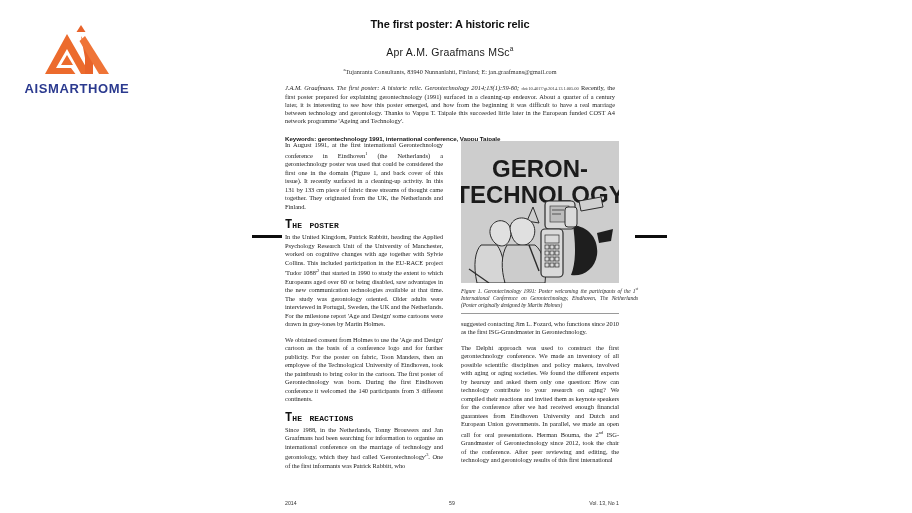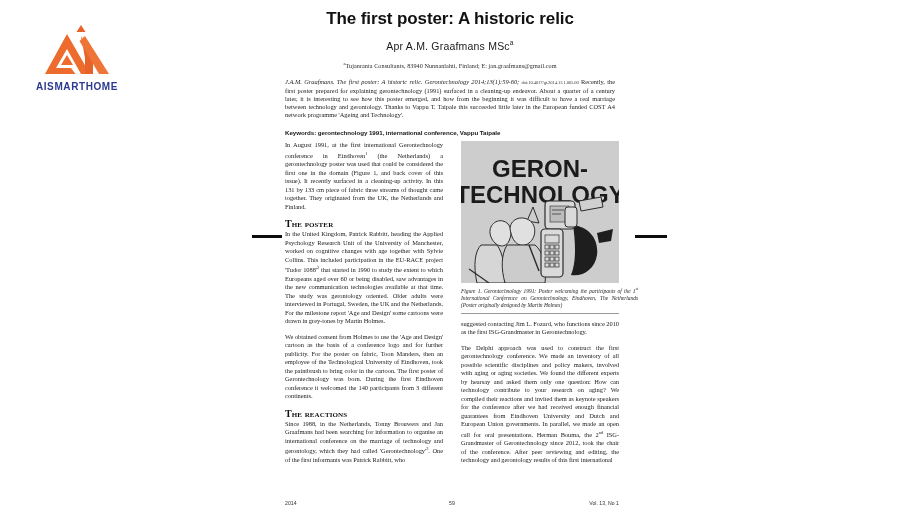--- a/index.html
+++ b/index.html
@@ -32,21 +32,21 @@
   #brand-mark {
     width: 74px;
     height: 56px;
     margin: 0 auto;
     display: block;
   }
   #brand-name {
     margin-top: 3px;
     font-family: "Liberation Sans", sans-serif;
     font-weight: bold;
-    font-size: 10px;
+    font-size: 13px;
     letter-spacing: 0.6px;
     color: #2b3a8f;
   }
 
   
   #paper {
     position: absolute;
     left: 255px;
     top: 0px;
     width: 390px;
@@ -62,24 +62,24 @@
     top: 235px;
   }
   #crop-left  { left: -3px; }
   #crop-right { left: 380px; width: 32px; }
 
   
   #art-title {
     text-align: center;
     font-family: "Liberation Sans", sans-serif;
     font-weight: bold;
-    font-size: 17px;
+    font-size: 11px;
     color: #111;
-    margin: 12px;
-    padding-top: 0px;
+    margin: 0;
+    padding-top: 18px;
     line-height: 13px;
     letter-spacing: -0.1px;
   }
   #art-author {
     text-align: center;
     font-family: "Liberation Sans", sans-serif;
     font-size: 10.5px;
     color: #1a1a1a;
     margin-top: 14px;
     letter-spacing: 0.2px;
@@ -135,24 +135,24 @@
     line-height: 8.5px;
     text-align: justify;
     color: #1c1c1c;
     margin: 0 0 7px 0;
     letter-spacing: -0.05px;
   }
   .para.tight { margin-bottom: 0; }
   .para sup { font-size: 4.4px; }
 
   .sec-head {
-    font-family: Liberation Serif, serif;
+    font-family: Liberation Mono, monospace;
     font-variant: small-caps;
     font-weight: bold;
-    font-size: 10px;
+    font-size: 12px;
     color: #111;
     margin: 2px 0 1px 0;
     letter-spacing: 0.1px;
   }
 
   
   #figure-wrap { width: 177px; }
   #figure-img {
     width: 158px;
     height: 142px;

